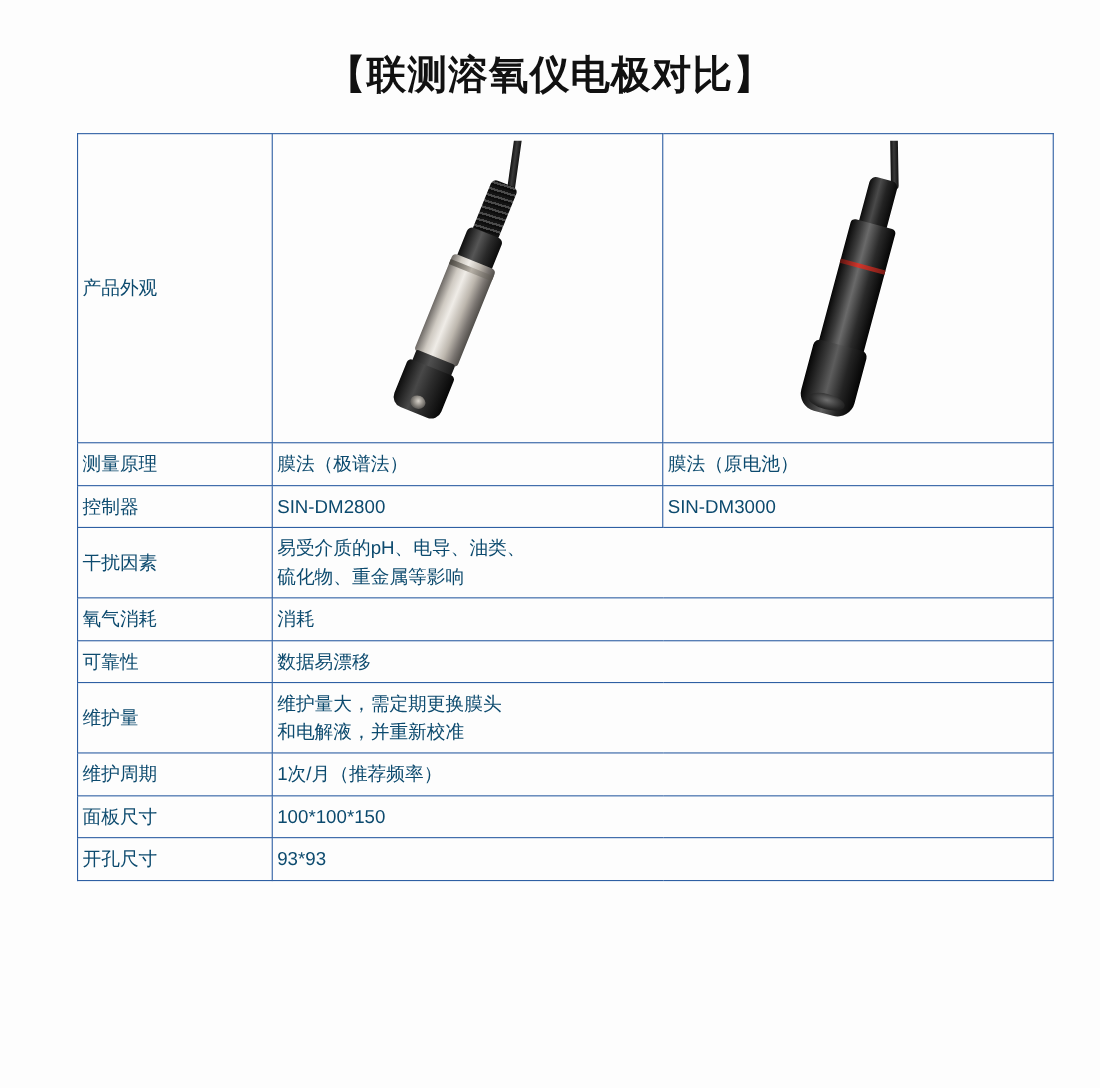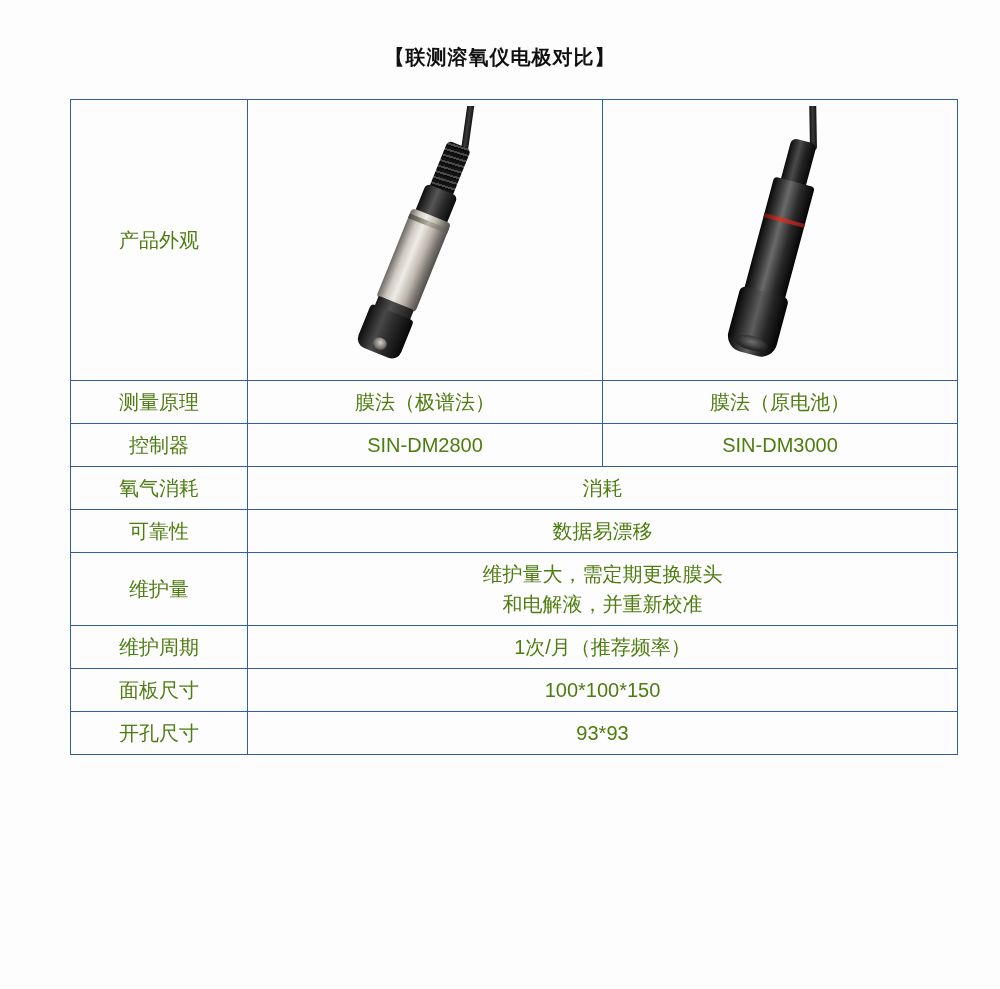--- a/index.html
+++ b/index.html
@@ -15,43 +15,43 @@
     overflow: hidden;
   }
   .page {
     width: 1000px;
     height: 989px;
     position: relative;
     background: #fdfdfd;
   }
   .title {
     text-align: center;
-    font-size: 20px;
+    font-size: 36px;
     font-weight: 700;
     letter-spacing: 1px;
     color: #111;
     padding-top: 44px;
     padding-bottom: 10px;
   }
   .table-wrap {
     margin: 18px auto 0 auto;
     width: 860px;
   }
   table.cmp {
     width: 860px;
     border-collapse: collapse;
     table-layout: fixed;
     border: 1px solid #2e5fa3;
   }
   table.cmp td {
     border: 1px solid #2e5fa3;
-    text-align: center;
+    text-align: left;
     vertical-align: middle;
-    font-size: 20px;
-    color: #4d7c0f;
+    font-size: 17px;
+    color: #0c4a6e;
     padding: 6px 4px;
     line-height: 1.5;
   }
   td.label {
     width: 168px;
     font-size: 17px;
   }
   td.col-a, td.col-b {
     width: 346px;
   }
@@ -264,20 +264,24 @@
         </tr>
 
         <tr>
           <td class="label">控制器</td>
           <td class="col-a multi">SIN-DM2800</td>
           <td class="col-b multi">SIN-DM3000</td>
         </tr>
 
 
 
+        <tr>
+          <td class="label">干扰因素</td>
+          <td class="multi" colspan="2">易受介质的pH、电导、油类、<br>硫化物、重金属等影响</td>
+        </tr>
 
         <tr>
           <td class="label">氧气消耗</td>
           <td class="multi" colspan="2">消耗</td>
         </tr>
 
 
 
         <tr>
           <td class="label">可靠性</td>

